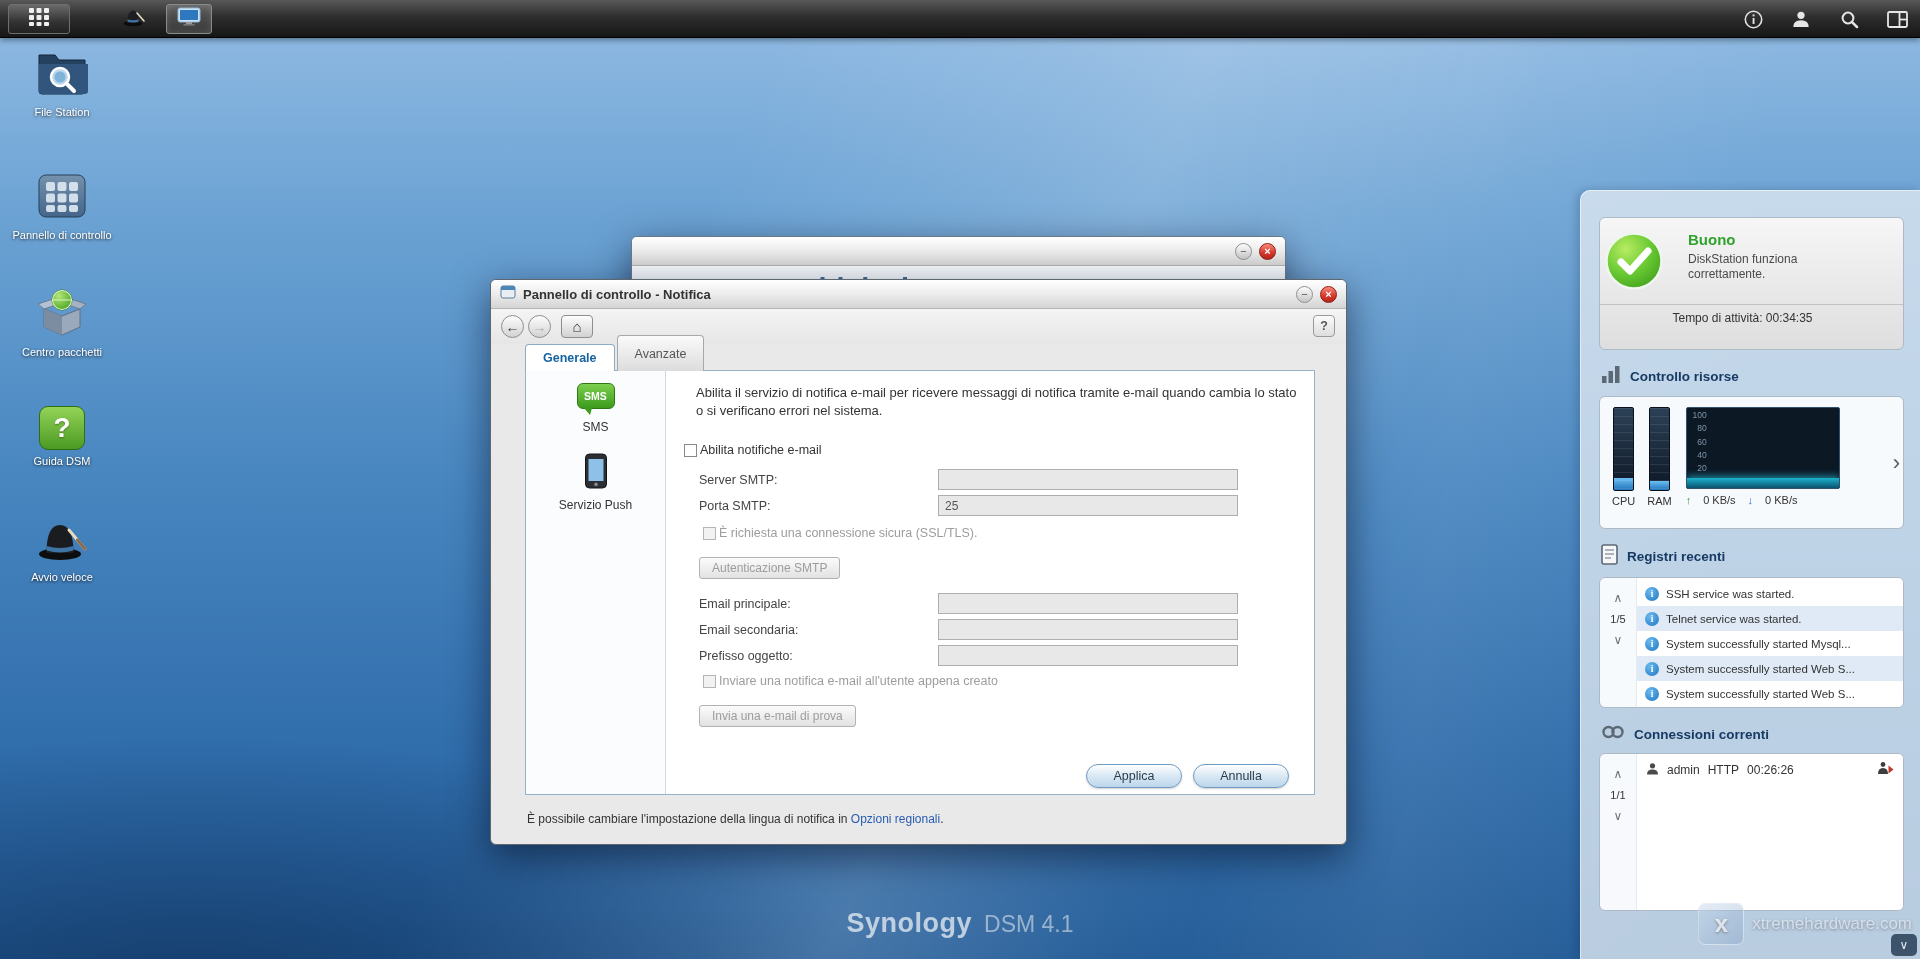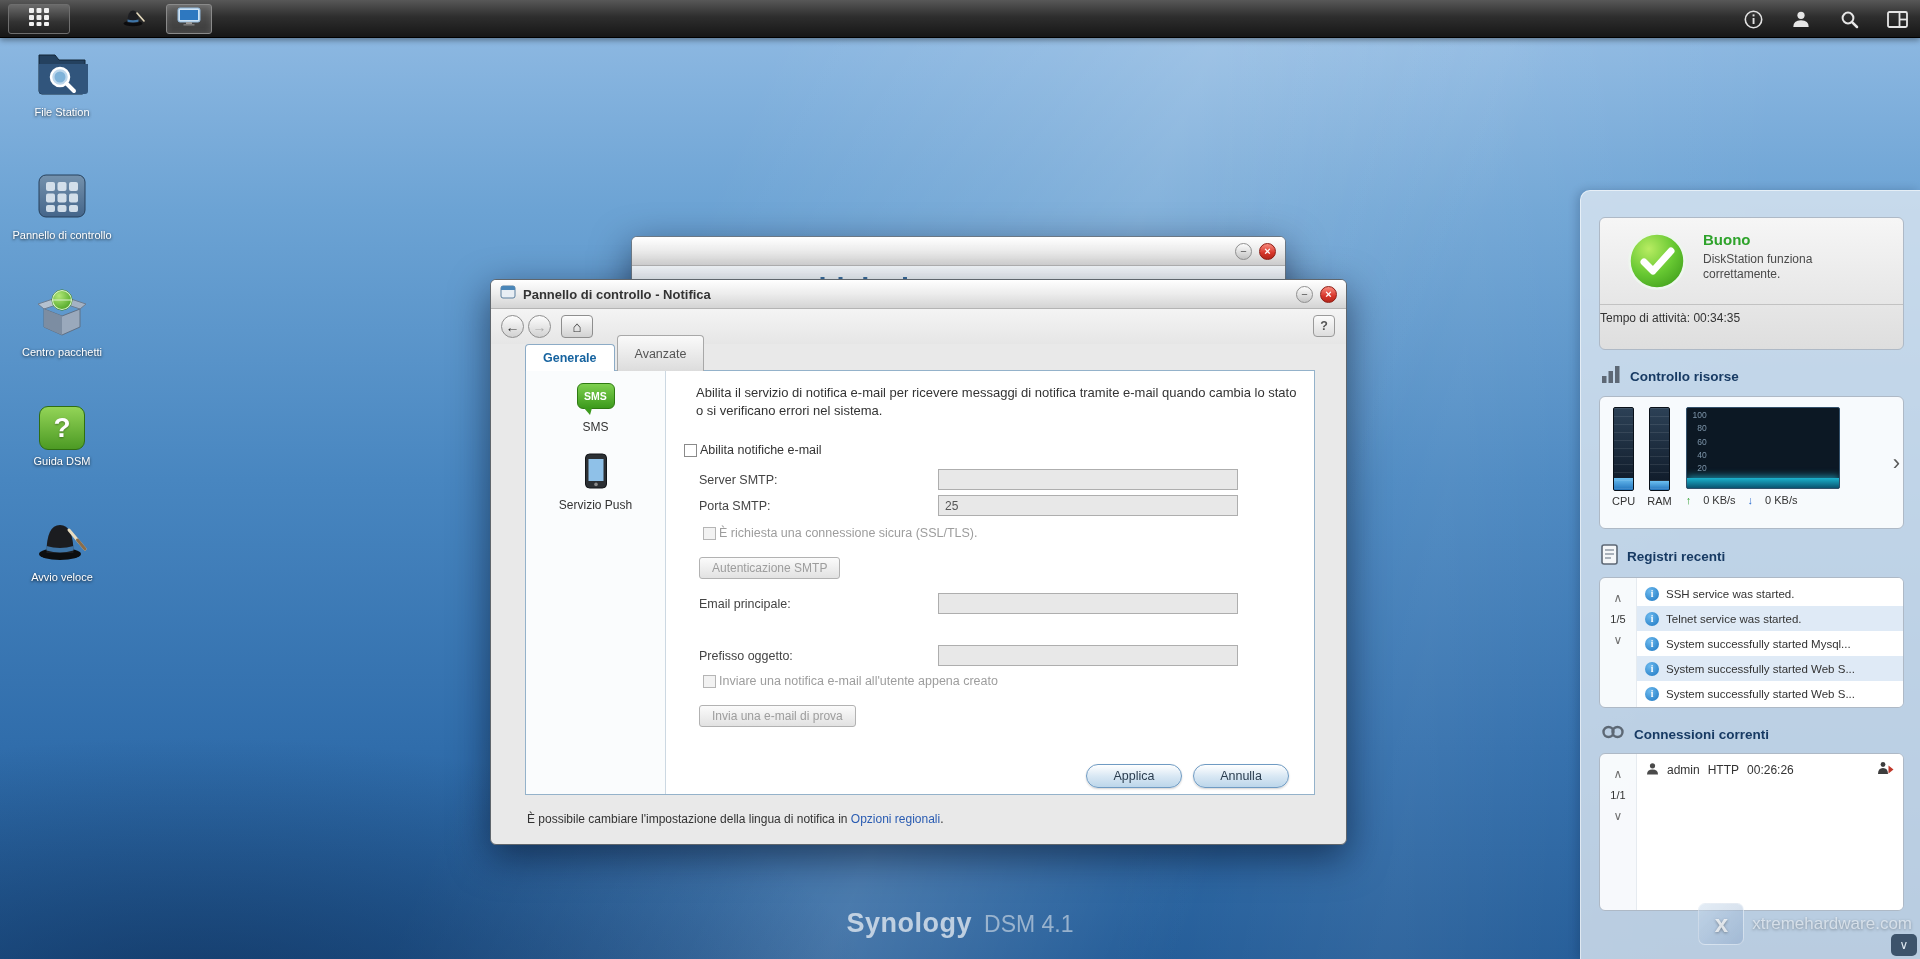--- a/index.html
+++ b/index.html
@@ -83,24 +83,24 @@
   .cp-footer .link{color:#2a5cb2;cursor:pointer}
 
   
   .widgets{position:absolute;right:0;top:190px;width:340px;height:769px;z-index:10;
     background:rgba(219,229,240,.82);border-top-left-radius:10px;border-left:1px solid rgba(255,255,255,.55);
     border-top:1px solid rgba(255,255,255,.55);box-shadow:-3px 0 10px rgba(0,20,50,.2);padding:26px 16px 10px 18px}
   .whead{display:flex;align-items:center;gap:9px;margin:0 0 8px 2px}
   .wtitle{font-size:13.5px;font-weight:bold;color:#173a63}
   .wbox{border:1px solid #aeb9c6;border-radius:6px;margin-bottom:15px;overflow:hidden;background:rgba(252,253,254,.92)}
   .status-box{height:133px;background:linear-gradient(#f6f6f6,#dedede)}
-  .status-top{display:flex;gap:16px;padding:13px 12px 9px 27px;align-items:flex-start}
+  .status-top{display:flex;gap:24px;padding:13px 12px 9px 4px;align-items:flex-start}
   .status-val{color:#2fa32c;font-weight:bold;font-size:15px;margin-bottom:4px}
   .status-detail{font-size:12px;color:#4a4a4a;line-height:1.25;max-width:165px}
-  .status-bottom{border-top:1px solid #c2c2c2;padding:6px 18px 0 0;text-align:left;font-size:12px;color:#333}
+  .status-bottom{border-top:1px solid #c2c2c2;padding:6px 18px 0 0;text-align:center;font-size:12px;color:#333}
   .res-box{height:133px;padding:10px 8px 8px 12px;display:flex;gap:14px;position:relative}
   .gauges{display:flex;gap:12px}
   .gauge-wrap{display:flex;flex-direction:column;align-items:center;gap:4px}
   .gauge{width:21px;height:84px;background:linear-gradient(#2c4156,#0d1826);border:1px solid #091019;position:relative;border-radius:2px;overflow:hidden}
   .gauge::after{content:"";position:absolute;inset:0;background:repeating-linear-gradient(to bottom, rgba(255,255,255,.09) 0 1px, transparent 1px 8px)}
   .gauge-fill{position:absolute;left:0;right:0;bottom:0;background:linear-gradient(#6cc0f2,#2274bd)}
   .gauge-lbl{font-size:11px;color:#333}
   .chartwrap{display:flex;flex-direction:column;gap:5px}
   .net-chart{width:154px;height:82px;background:#0c1824;border:1px solid #32506a;position:relative;border-radius:2px;overflow:hidden}
   .net-ticks{position:absolute;left:4px;top:3px;display:flex;flex-direction:column;gap:4.8px}
@@ -392,20 +392,24 @@
           <span>È richiesta una connessione sicura (SSL/TLS).</span>
         </label>
 
         <button class="gray-btn" style="top:186px" disabled="">Autenticazione SMTP</button>
 
         <div class="f-row" style="top:222px">
           <span class="f-label">Email principale:</span>
           <input class="f-input" disabled="" value="" style="">
         </div>
 
+        <div class="f-row" style="top:248px">
+          <span class="f-label">Email secondaria:</span>
+          <input class="f-input" disabled="" value="" style="">
+        </div>
 
         <div class="f-row" style="top:274px">
           <span class="f-label">Prefisso oggetto:</span>
           <input class="f-input" disabled="" value="" style="">
         </div>
 
         <label class="chk-row dim" style="left:37px;top:303px">
           <span class="chk dis"></span>
           <span>Inviare una notifica e-mail all'utente appena creato</span>
         </label>

